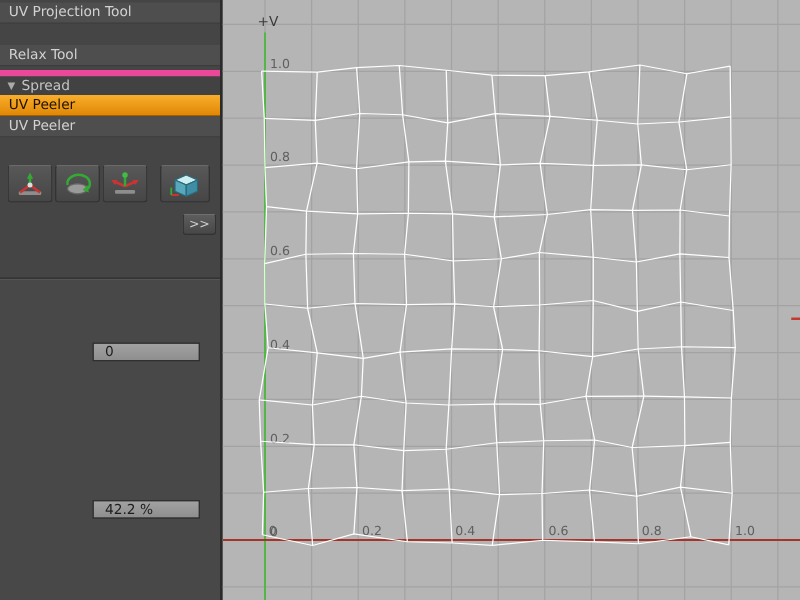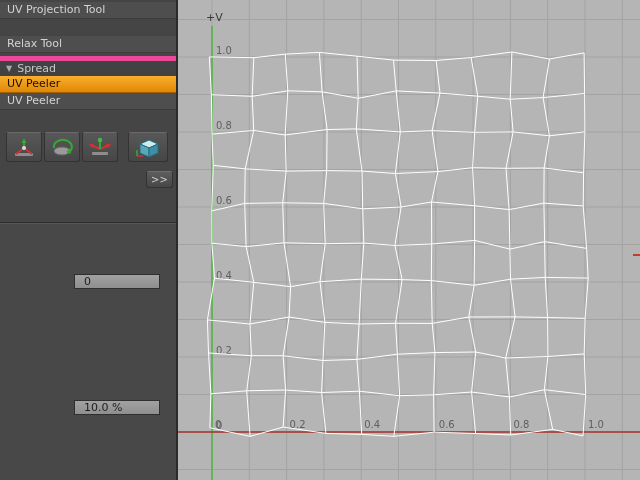--- a/index.html
+++ b/index.html
@@ -114,21 +114,21 @@
           <line x1="4" y1="20" x2="10" y2="20" stroke="#c33" stroke-width="1.5"></line>
           <line x1="4" y1="20" x2="4" y2="14" stroke="#3a3" stroke-width="1.5"></line>
         </svg>
       </button>
     </div>
 
     <button class="expand-btn">&gt;&gt;</button>
 
     <div class="lower-panel">
       <div class="field field1">0</div>
-      <div class="field field2">10.0 %</div>
+      <div class="field field2">42.2 %</div>
     </div>
   </div>
 
   <div class="viewport" id="viewport">
       <svg width="462" height="480">
         <rect x="0" y="0" width="462" height="480" fill="#b5b5b5"></rect>
         <g stroke="#a3a3a3" stroke-width="1">
           <line x1="0" y1="469.5" x2="462" y2="469.5"></line>
           <line x1="34" y1="0" x2="34" y2="480"></line>
           <line x1="0" y1="432" x2="462" y2="432"></line>

